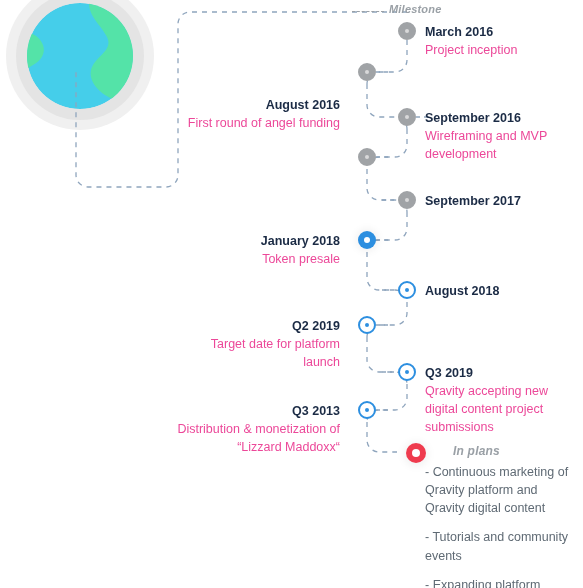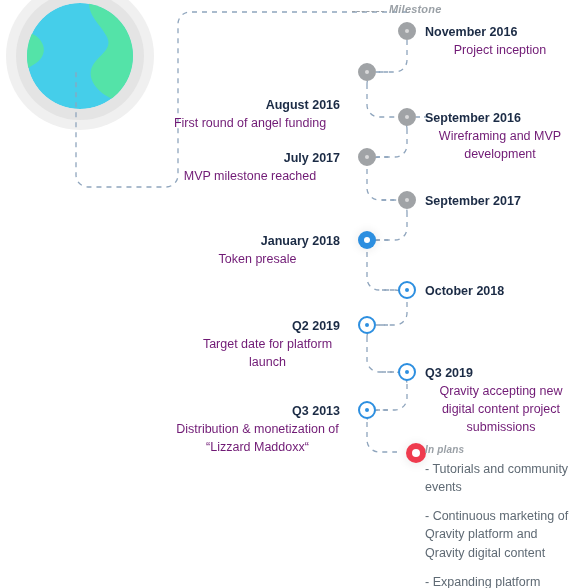--- a/index.html
+++ b/index.html
@@ -159,45 +159,45 @@
   }
   .event .ev-date {
     font-size: 12.5px;
     font-weight: bold;
     color: #1b2b45;
     line-height: 1.45;
     white-space: nowrap;
   }
   .event .ev-desc {
     font-size: 12.5px;
-    color: #701a75;
+    color: #ec4899;
     line-height: 1.45;
-    text-align: center;
   }
   .event.right {
     text-align: left;
   }
   .event.left {
     text-align: right;
   }
 
   
   .inplans {
     position: absolute;
     left: 425px;
     top: 444px;
     width: 155px;
   }
   .inplans-title {
-    font-size: 10px;
+    font-size: 12px;
     font-style: italic;
     font-weight: bold;
     color: #9aa0a6;
     letter-spacing: .2px;
     margin-bottom: 5px;
+    padding-left: 28px;
   }
   .inplans-item {
     font-size: 12.5px;
     color: #5f6a74;
     line-height: 1.45;
     margin-bottom: 11px;
   }
 </style>
 </head>
 <body>
@@ -266,67 +266,63 @@
   <div class="dot-glow" style="left:355px; top:228px; width:24px; height:24px;"></div>
   <div class="dot blue-solid" style="left:358px; top:231px;"></div>
   <div class="dot blue-ring" style="left:398px; top:281px;"></div>
   <div class="dot blue-ring" style="left:358px; top:316px;"></div>
   <div class="dot blue-ring" style="left:398px; top:363px;"></div>
   <div class="dot blue-ring" style="left:358px; top:401px;"></div>
   <div class="dot-glow" style="left:403px; top:441px; width:26px; height:26px;"></div>
   <div class="dot red-ring" style="left:406px; top:443px;"></div>
 
   <div class="event right" style="left:425px; top:23px; width:150px;">
-    <div class="ev-date">November 2016</div>
+    <div class="ev-date">March 2016</div>
     <div class="ev-desc">Project inception</div>
   </div>
 
   <div class="event right" style="left:425px; top:109px; width:150px;">
     <div class="ev-date">September 2016</div>
     <div class="ev-desc">Wireframing and MVP development</div>
   </div>
 
   <div class="event right" style="left:425px; top:192px; width:150px;">
     <div class="ev-date">September 2017</div>
   </div>
 
   <div class="event right" style="left:425px; top:282px; width:152px;">
-    <div class="ev-date">October 2018</div>
+    <div class="ev-date">August 2018</div>
   </div>
 
   <div class="event right" style="left:425px; top:364px; width:152px;">
     <div class="ev-date">Q3 2019</div>
     <div class="ev-desc">Qravity accepting new digital content project submissions</div>
   </div>
 
   <div class="event left" style="left:160px; top:64px; width:180px;margin-top:32px;">
     <div class="ev-date">August 2016</div>
     <div class="ev-desc">First round of angel funding</div>
   </div>
 
-  <div class="event left" style="left:160px; top:149px; width:180px;">
-    <div class="ev-date">July 2017</div>
-    <div class="ev-desc">MVP milestone reached</div>
-  </div>
 
   <div class="event left" style="left:175px; top:232px; width:165px;">
     <div class="ev-date">January 2018</div>
     <div class="ev-desc">Token presale</div>
   </div>
 
   <div class="event left" style="left:195px; top:317px; width:145px;">
     <div class="ev-date">Q2 2019</div>
     <div class="ev-desc">Target date for platform launch</div>
   </div>
 
   <div class="event left" style="left:175px; top:402px; width:165px;">
     <div class="ev-date">Q3 2013</div>
     <div class="ev-desc">Distribution &amp; monetization of “Lizzard Maddoxx“</div>
   </div>
 
   <div class="inplans">
     <div class="inplans-title">In plans</div>
+    <div class="inplans-item">- Continuous marketing of Qravity platform and Qravity digital content</div>
     <div class="inplans-item">- Tutorials and community events</div>
-    <div class="inplans-item">- Continuous marketing of Qravity platform and Qravity digital content</div>
     <div class="inplans-item">- Expanding platform functionality</div>
   </div>
 
 </div>
 
 </body></html>

